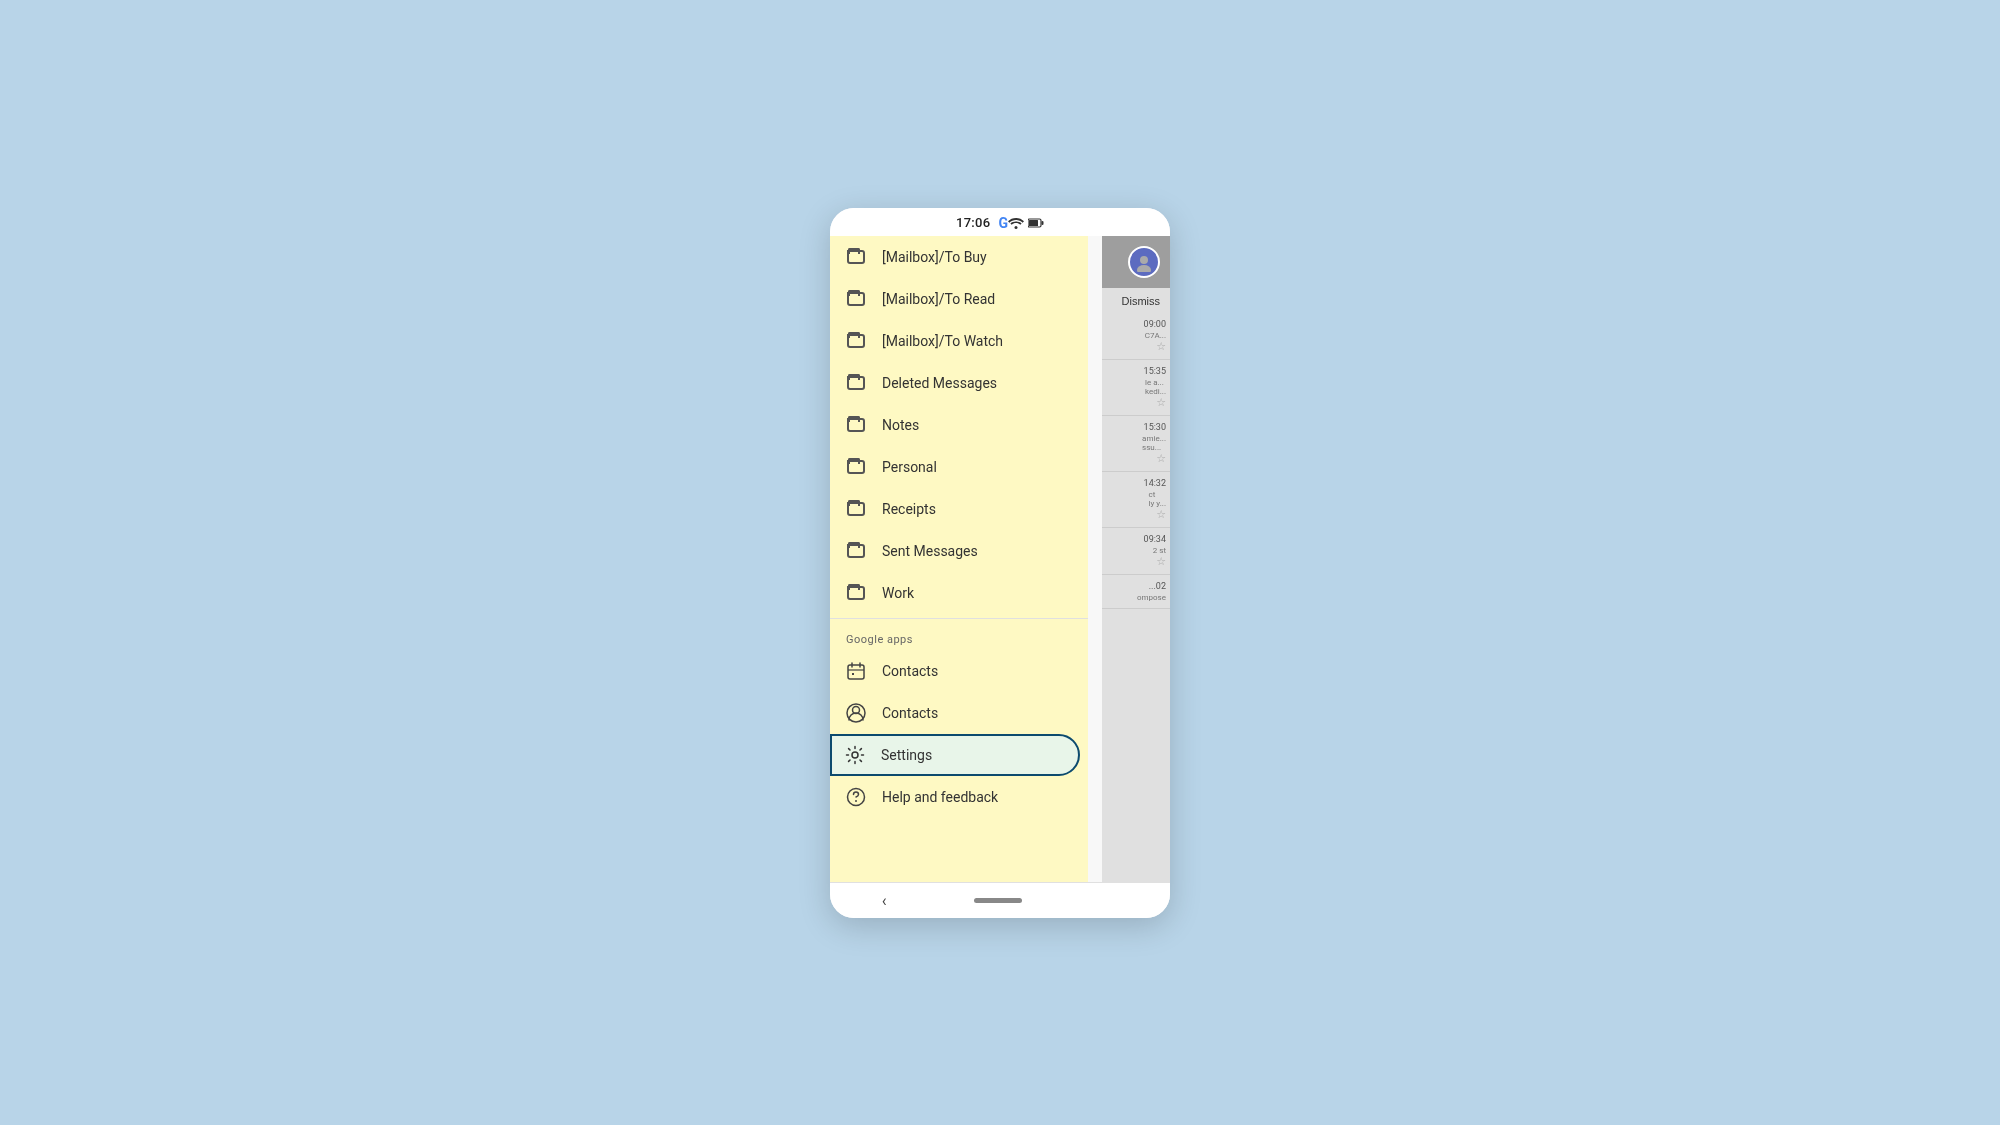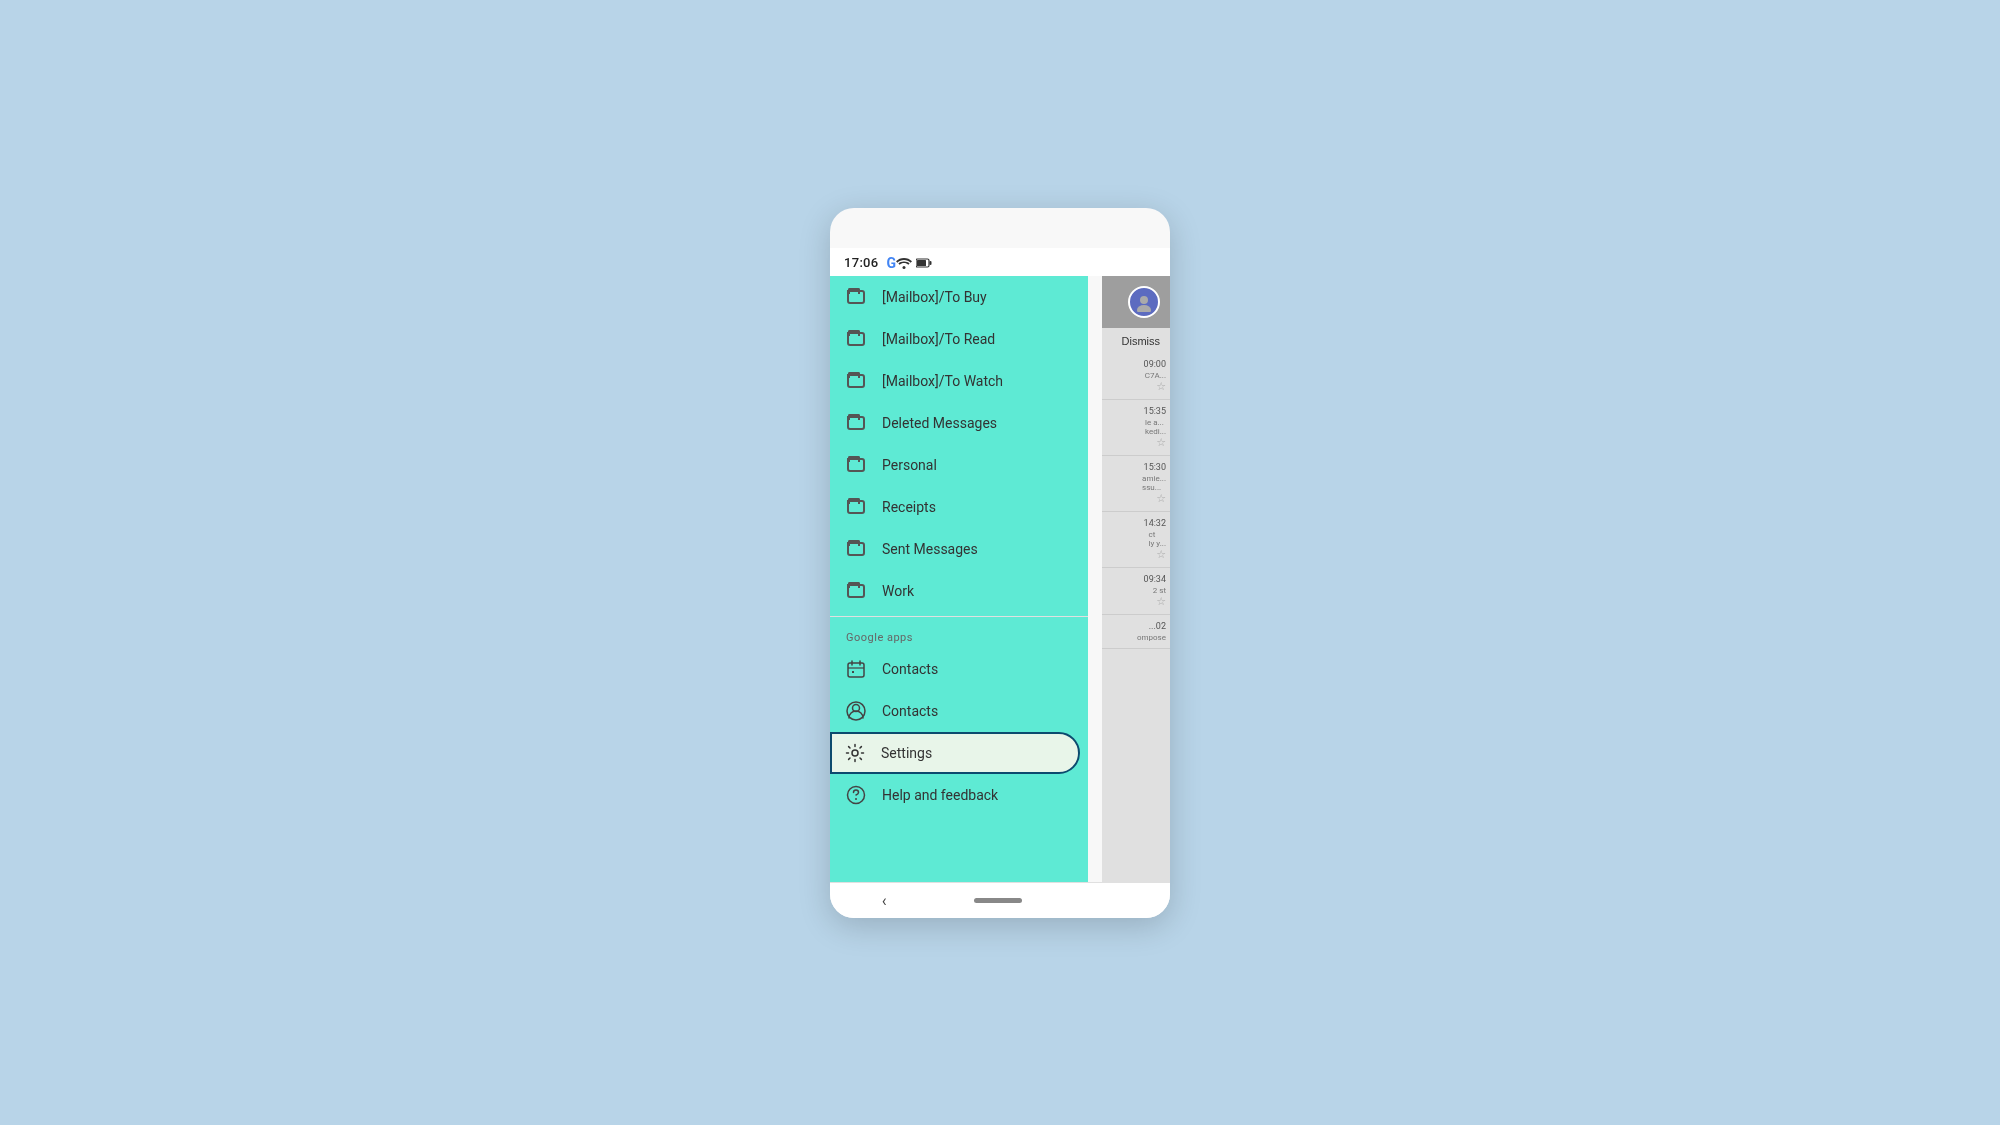--- a/index.html
+++ b/index.html
@@ -24,24 +24,23 @@
       display: flex;
       flex-direction: column;
       position: relative;
     }
 
     
     .status-bar {
       background: #fff;
       display: flex;
       align-items: center;
-      justify-content: flex-start;
+      justify-content: center;
       padding: 6px 14px 4px 14px;
       min-height: 28px;
-      margin-top: 40px;
     }
     .status-time {
       font-size: 13px;
       font-weight: 500;
       color: #222;
       letter-spacing: 0.3px;
     }
     .status-icons {
       display: flex;
       align-items: center;
@@ -129,21 +128,21 @@
       font-size: 11px;
     }
 
     
     .drawer {
       position: absolute;
       left: 0;
       top: 0;
       width: 258px;
       height: 100%;
-      background: #5eead4;
+      background: #fef9c3;
       display: flex;
       flex-direction: column;
       overflow-y: auto;
       overflow-x: hidden;
       z-index: 2;
     }
 
     .drawer::-webkit-scrollbar { width: 0; }
 
     .menu-item {
@@ -337,20 +336,26 @@
         <span class="menu-label">[Mailbox]/To Watch</span>
       </div>
 
       <div class="menu-item">
         <div class="menu-icon">
           <div class="folder-icon"></div>
         </div>
         <span class="menu-label">Deleted Messages</span>
       </div>
 
+      <div class="menu-item">
+        <div class="menu-icon">
+          <div class="folder-icon"></div>
+        </div>
+        <span class="menu-label">Notes</span>
+      </div>
 
       <div class="menu-item">
         <div class="menu-icon">
           <div class="folder-icon"></div>
         </div>
         <span class="menu-label">Personal</span>
       </div>
 
       <div class="menu-item">
         <div class="menu-icon">

